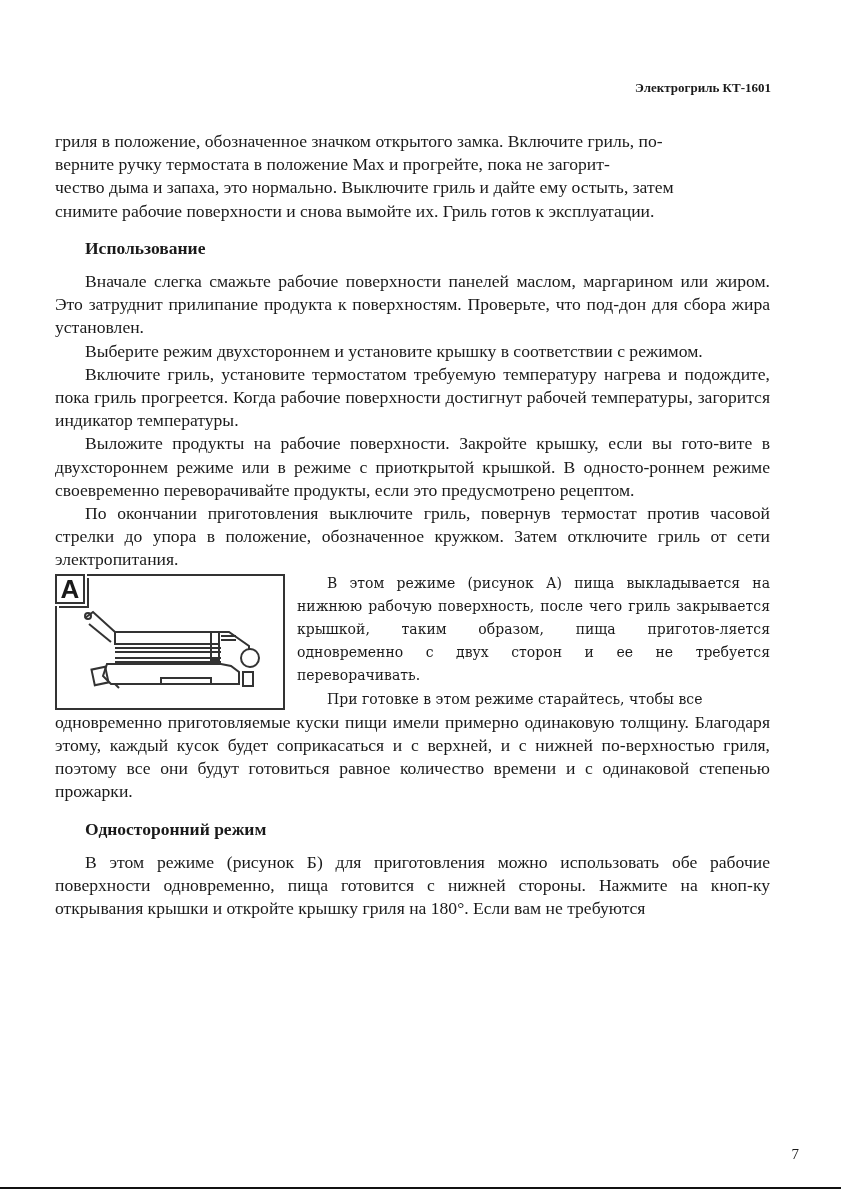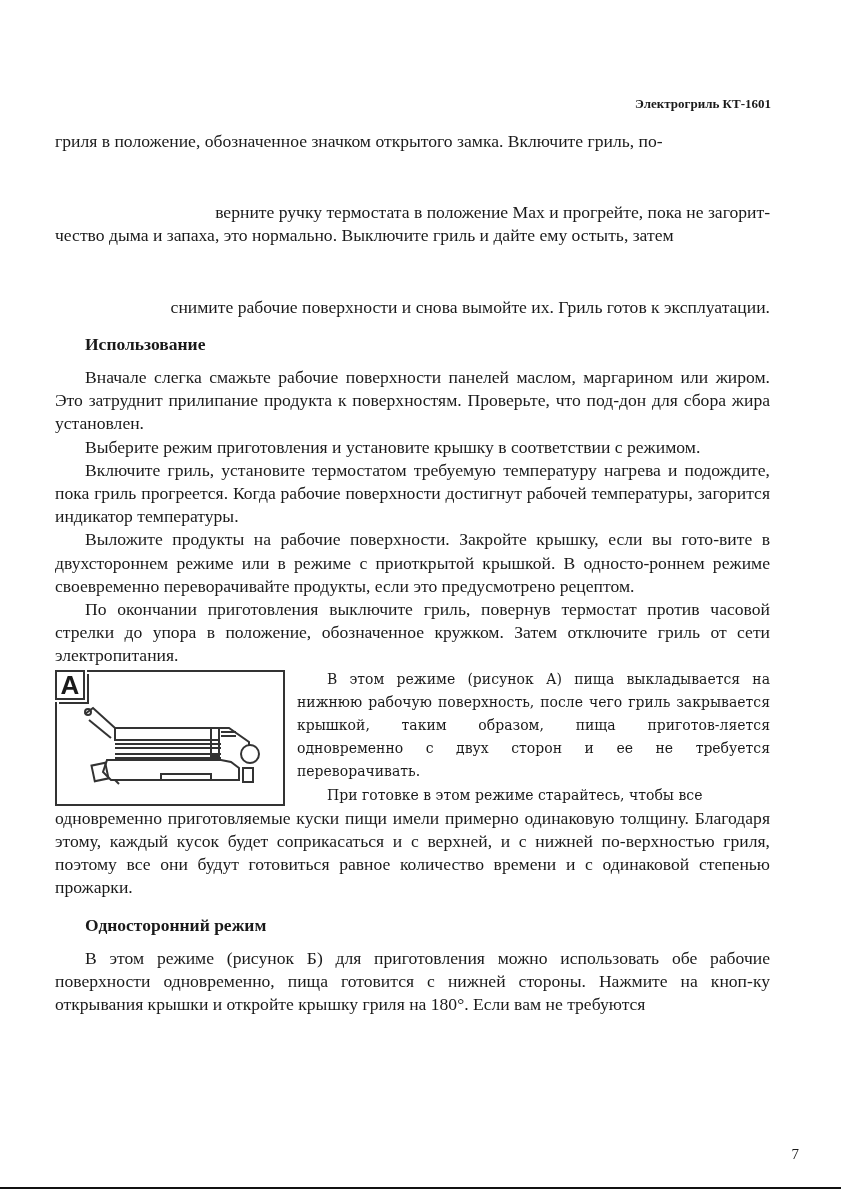--- a/index.html
+++ b/index.html
@@ -2,30 +2,30 @@
 <html><head>
 <meta charset="utf-8">
 <style>
   html, body { margin: 0; padding: 0; background: #ffffff; }
   body {
     width: 841px; height: 1189px; position: relative; overflow: hidden;
     font-family: "Liberation Serif", "DejaVu Serif", serif;
     color: #1a1a1a;
   }
   .running-head {
-    position: absolute; top: 96px; right: 70px;
+    position: absolute; top: 80px; right: 70px;
     font-size: 13px; font-weight: bold;
   }
   .content {
     position: absolute; left: 55px; top: 130px; width: 715px;
     font-size: 17.6px; line-height: 23.2px;
   }
   .p { margin: 0; text-align: justify; }
   .p.indent { text-indent: 30px; }
-  .p.nojust { text-align: right; margin-top: 48px; }
+  .p.nojust { text-align: left; }
   .heading {
     font-weight: bold; margin: 14px 0 10px 30px; font-size: 17.5px;
   }
   .figure-row { position: relative; }
   .figure {
     float: left; width: 230px; height: 136px; border: 2px solid #333;
     margin: 2px 12px 0 0; position: relative; box-sizing: border-box;
     background: #fff;
   }
   .figure-badge {
@@ -54,21 +54,21 @@
 
   <div>
     <p class="p">гриля в положение, обозначенное значком открытого замка. Включите гриль, по-</p>
     <p class="p nojust">верните ручку термостата в положение Max и прогрейте, пока не загорит-</p>
     <p class="p">чество дыма и запаха, это нормально. Выключите гриль и дайте ему остыть, затем</p>
     <p class="p nojust">снимите рабочие поверхности и снова вымойте их. Гриль готов к эксплуатации.</p>
   </div>
 
   <div class="heading" style="margin-top:14px;">Использование</div>
   <p class="p indent">Вначале слегка смажьте рабочие поверхности панелей маслом, маргарином или жиром. Это затруднит прилипание продукта к поверхностям. Проверьте, что под-дон для сбора жира установлен.</p>
-  <p class="p indent">Выберите режим приготовления и установите крышку в соответствии с режимом.</p>
+  <p class="p indent">Выберите режим двухстороннем и установите крышку в соответствии с режимом.</p>
   <p class="p indent">Включите гриль, установите термостатом требуемую температуру нагрева и подождите, пока гриль прогреется. Когда рабочие поверхности достигнут рабочей температуры, загорится индикатор температуры.</p>
   <p class="p indent">Выложите продукты на рабочие поверхности. Закройте крышку, если вы гото-вите в двухстороннем режиме или в режиме с приоткрытой крышкой. В односто-роннем режиме своевременно переворачивайте продукты, если это предусмотрено рецептом.</p>
   <p class="p indent">По окончании приготовления выключите гриль, повернув термостат против часовой стрелки до упора в положение, обозначенное кружком. Затем отключите гриль от сети электропитания.</p>
 
 
   <div class="figure-row">
     <div class="figure">
       <div class="figure-badge">A</div>
       <svg width="200" height="100" viewBox="0 0 200 100">
         <g fill="none" stroke="#333" stroke-width="2">

